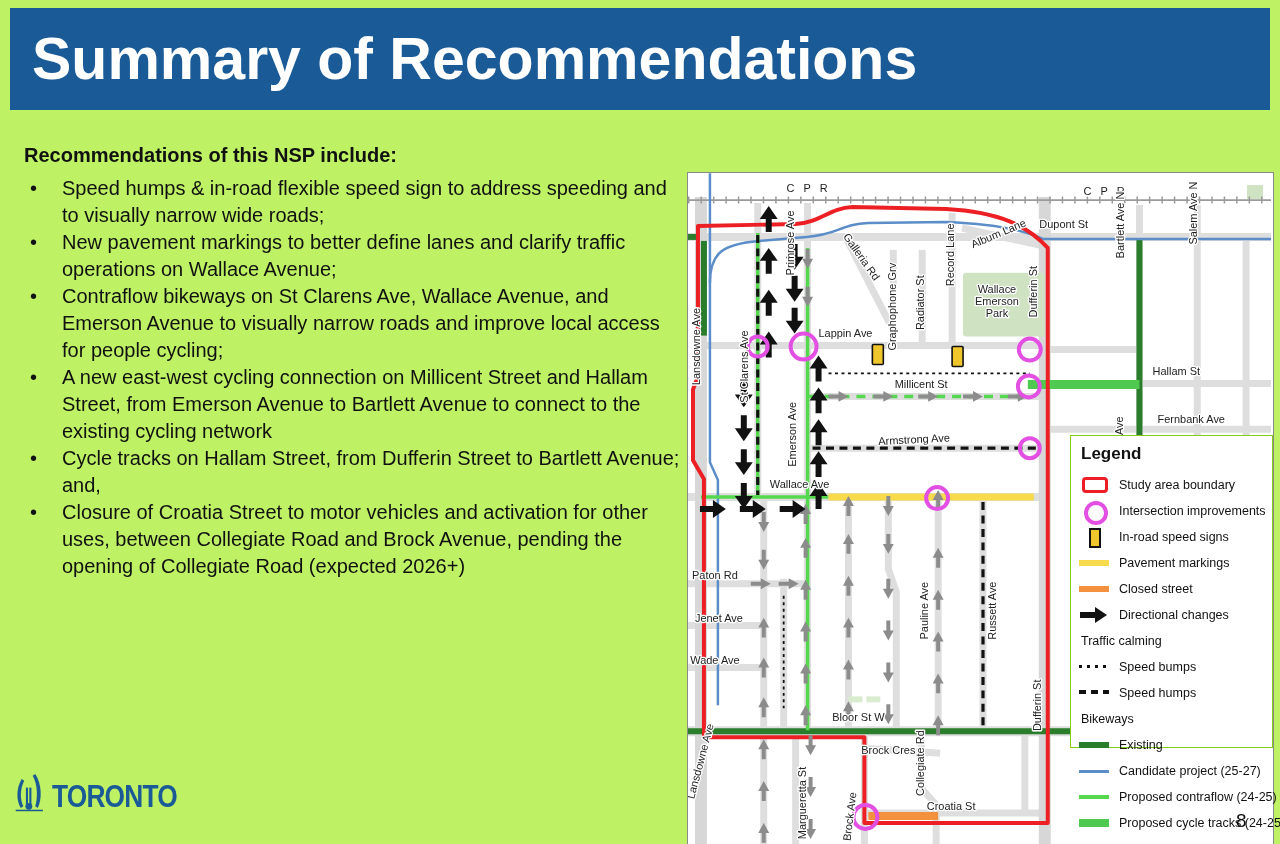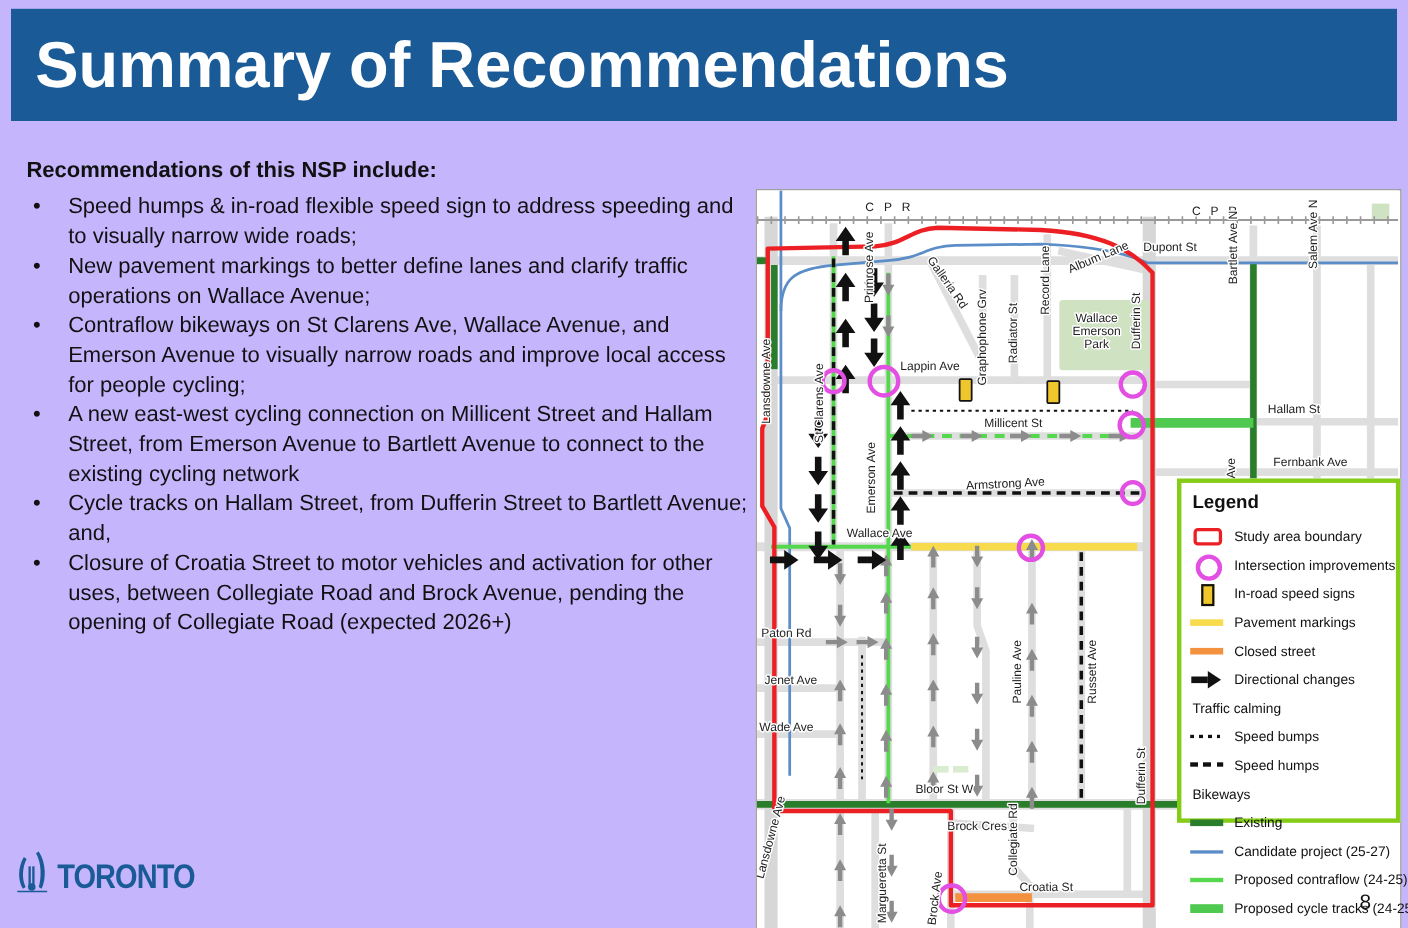--- a/index.html
+++ b/index.html
@@ -1,35 +1,35 @@
 <!DOCTYPE html>
 <html><head>
 <meta charset="utf-8">
 <style>
   html,body{margin:0;padding:0;background:#fff;}
-  .slide{position:relative;width:1280px;height:844px;background:#c4b5fd;overflow:hidden;
+  .slide{position:relative;width:1280px;height:844px;background:#bef264;overflow:hidden;
          font-family:"Liberation Sans", sans-serif;color:#111;}
   
   .title-bar{position:absolute;left:10px;top:8px;width:1260px;height:102px;background:#1A5B97;}
   .title-bar h1{margin:0;padding-left:22px;line-height:102px;font-size:59px;font-weight:bold;color:#fff;
     letter-spacing:0;}
   
   .content{position:absolute;left:24px;top:144px;width:656px;}
   .content .heading{margin:0 0 8px 0;font-size:20px;font-weight:bold;}
   .content ul{list-style:none;margin:0;padding:0;font-size:20px;line-height:27px;}
   .content li{position:relative;padding-left:38px;margin:0;}
   .content li::before{content:"\2022";position:absolute;left:6px;}
   
   .map-panel{position:absolute;left:687px;top:128px;width:585px;height:678px;border:1px solid #8a8a8a;background:#fff;margin-top:44px;}
   .map-panel svg{position:absolute;left:0;top:0;}
   .map-panel svg text{font-family:"Liberation Sans",sans-serif;font-size:11px;fill:#222;text-anchor:middle;
     paint-order:stroke;stroke:#fff;stroke-width:2.6px;stroke-linejoin:round;}
   
   .legend{position:absolute;right:0px;top:262px;width:203px;height:313px;background:#fff;
-    border:4px solid #84cc16;box-sizing:border-box;padding:6px 4px 4px 8px;font-size:12.5px;}
+    border:1px solid #84cc16;box-sizing:border-box;padding:6px 4px 4px 8px;font-size:12.5px;}
   .legend-title{font-size:17px;font-weight:bold;margin:2px 0 8px 2px;}
   .lg-row{display:flex;align-items:center;gap:6px;height:26px;}
   .lg-header{margin:6px 0 2px 2px;height:18px;}
   .lg-label{white-space:nowrap;}
   .sw{position:relative;display:inline-block;width:34px;height:22px;flex:0 0 34px;}
   .sw::before{content:"";position:absolute;}
   .sw-study-area::before{left:3px;right:5px;top:3px;bottom:3px;border:3.5px solid #EC2024;border-radius:4px;}
   .sw-intersection::before{left:5px;top:1px;width:16px;height:16px;border:4px solid #E24FE2;border-radius:50%;}
   .sw-speed-sign::before{left:10px;top:2px;width:8px;height:16px;background:#EFC62B;border:2px solid #111;}
   .sw-pavement::before{left:0;right:4px;top:8px;height:6px;background:#F7DB4D;}

